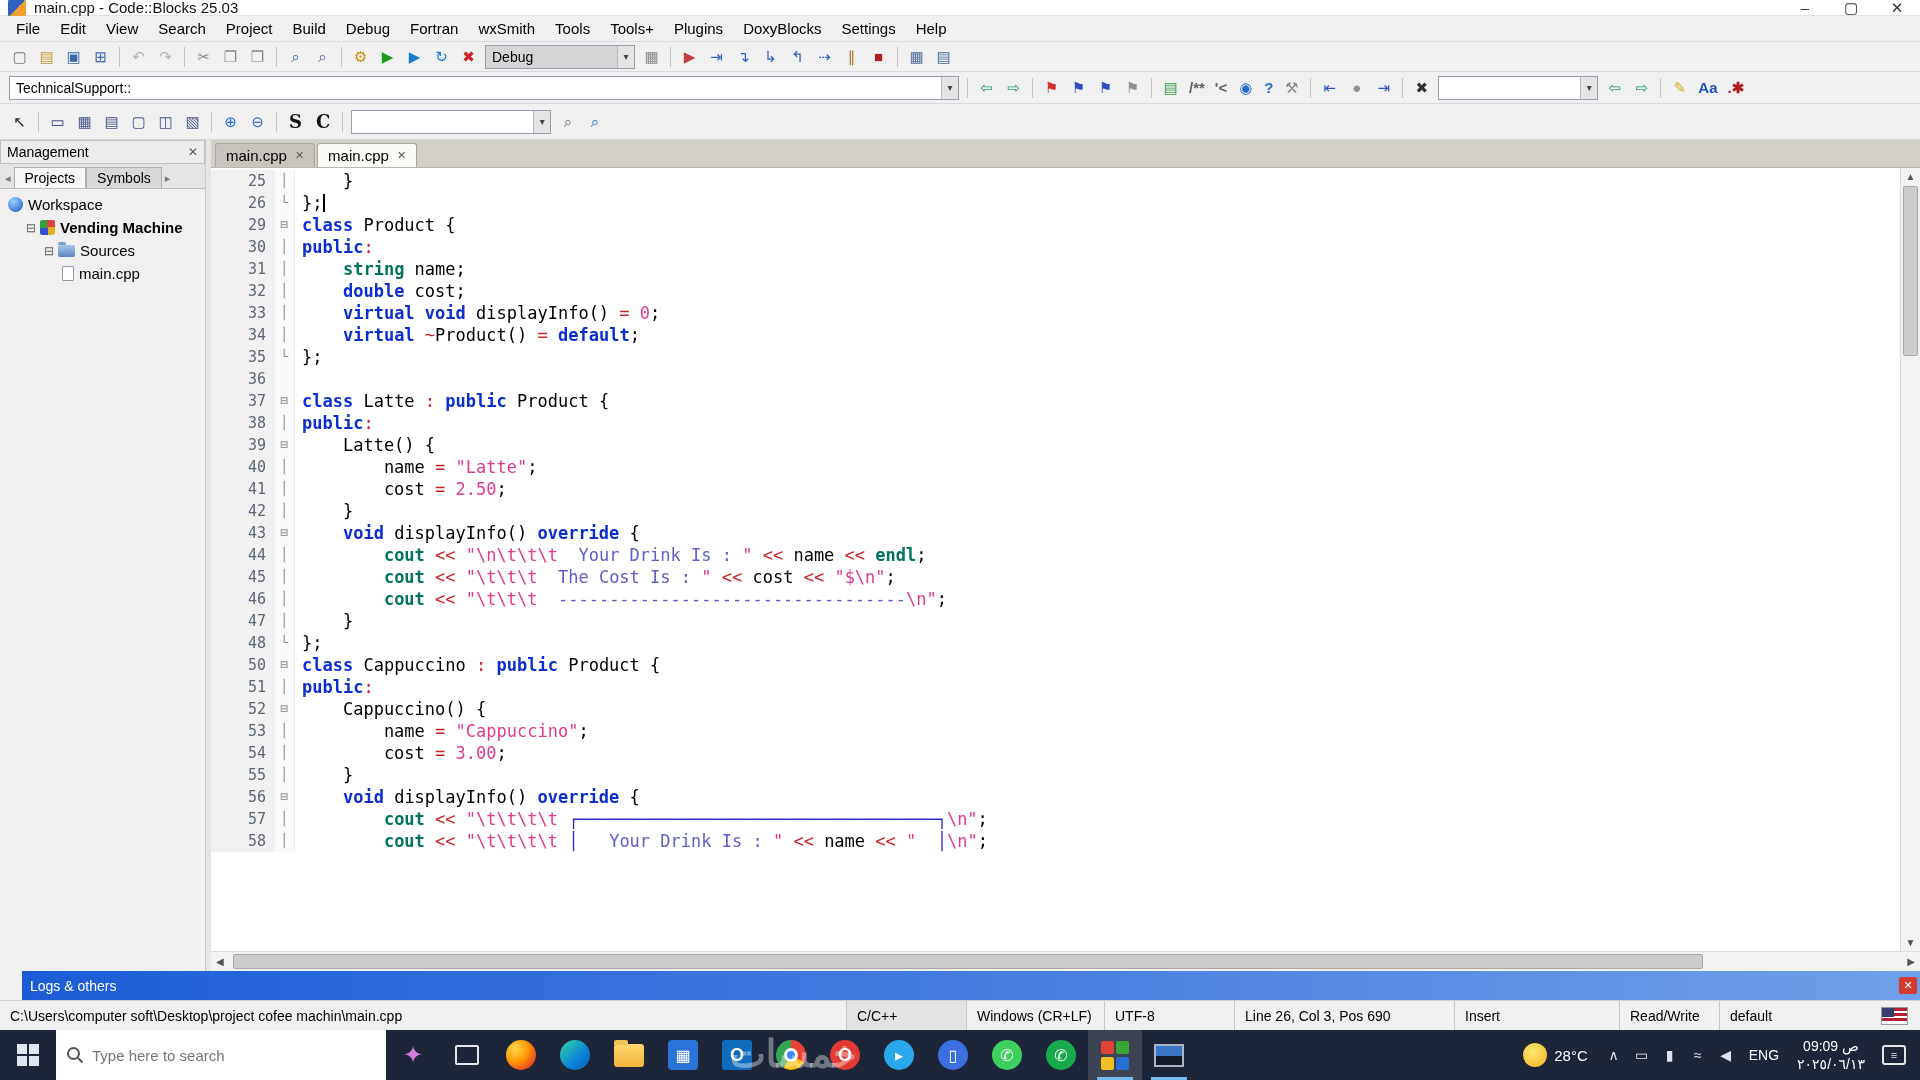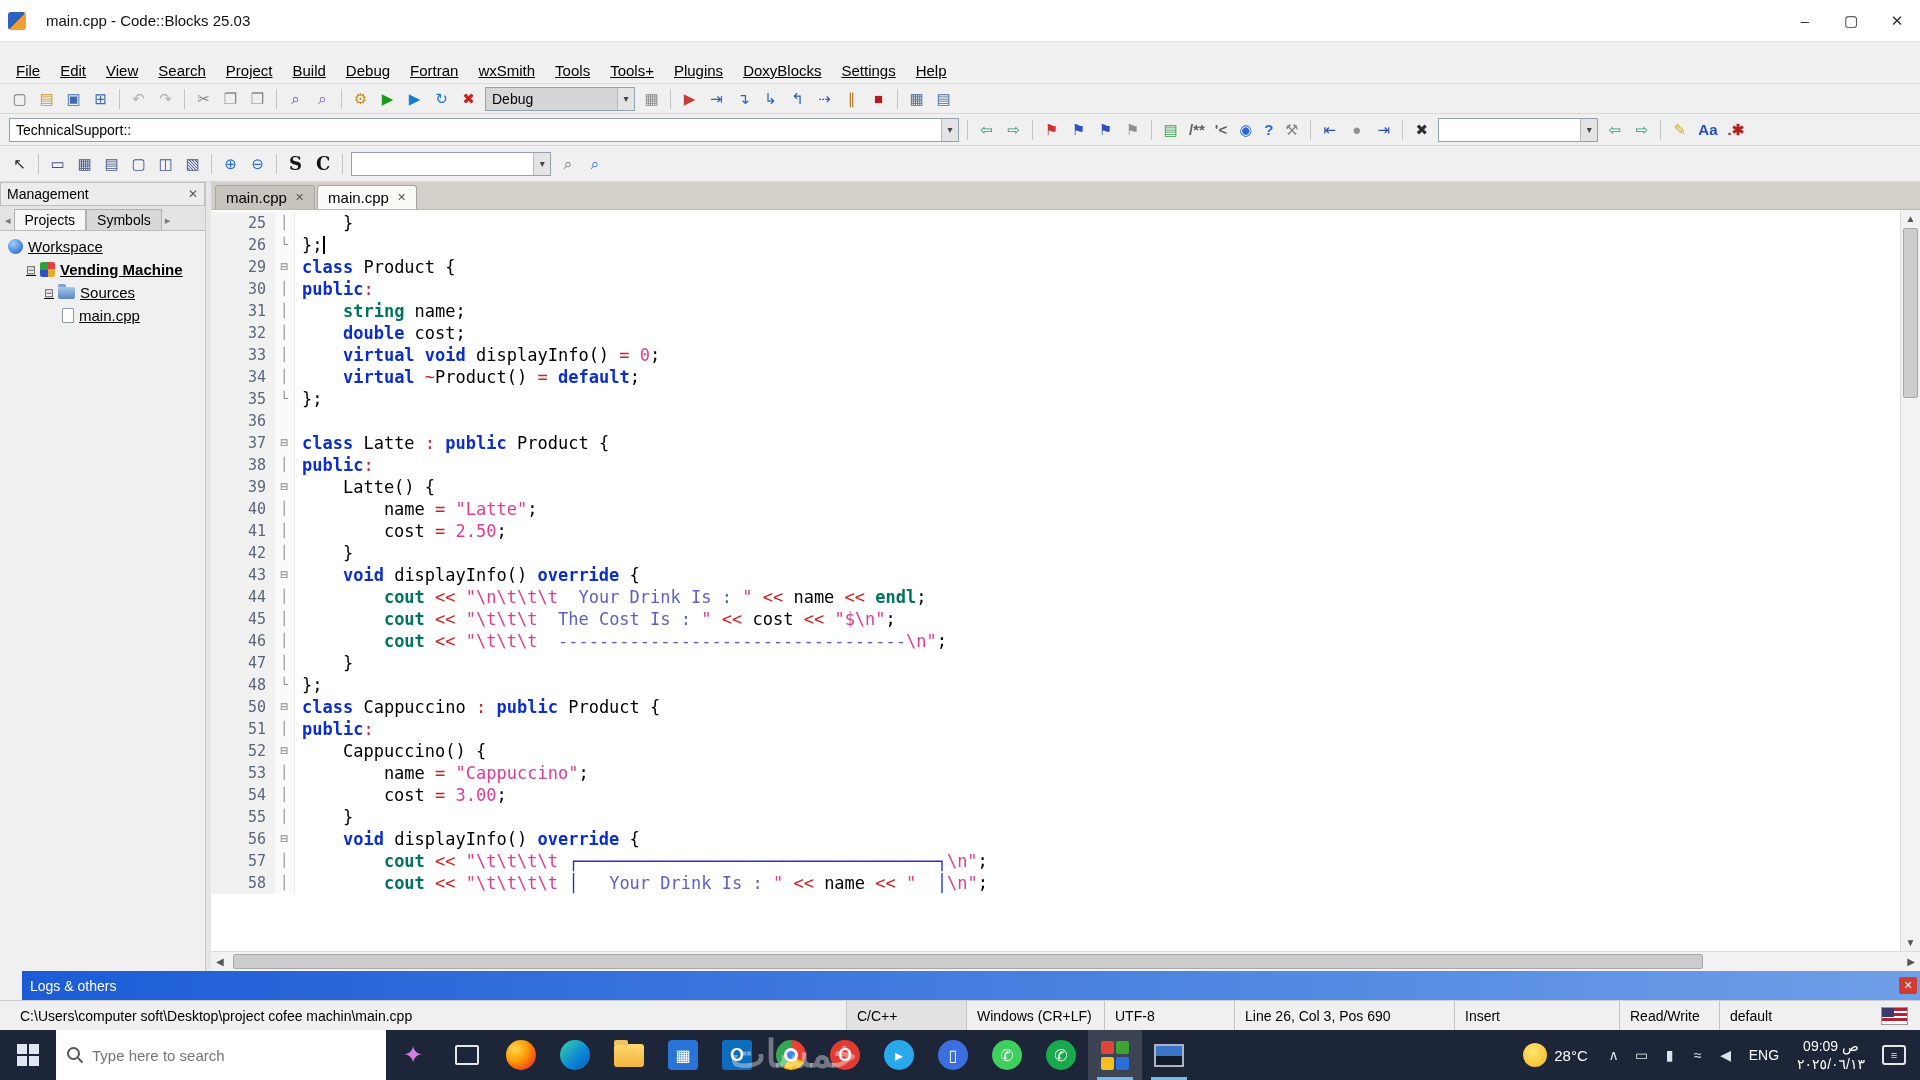--- a/index.html
+++ b/index.html
@@ -1,30 +1,30 @@
 <!DOCTYPE html>
 <html><head>
 <meta charset="utf-8">
 <style>
   * { margin:0; padding:0; box-sizing:border-box; }
   html,body { background:#555; }
   .screen{ width:1920px; height:1080px; display:flex; flex-direction:column; overflow:hidden;
            background:#f0f0f0; font-family:"Liberation Sans", sans-serif; color:#000; position:relative;}
 
   
-  .titlebar{ height:42px; background:#fff; display:flex; align-items:center; border-bottom:1px solid #e2e2e2;gap:12px;}
+  .titlebar{ height:16px; background:#fff; display:flex; align-items:center; border-bottom:1px solid #e2e2e2;}
   .app-ico{ width:18px; height:18px; margin:0 8px 0 8px; border-radius:3px;
             background:conic-gradient(from 45deg,#f0a030 0 50%,#3060c0 0);}
   .title-text{ font-size:15px; color:#111;}
   .win-controls{ margin-left:auto; display:flex; height:100%;}
   .wc{ width:46px; display:flex; align-items:center; justify-content:center; font-size:15px; color:#333;}
 
   
-  .menubar{ height:42px; background:#f0f0f0; display:flex; align-items:flex-end; padding-left:6px;
-            border-bottom:1px solid #dcdcdc; font-size:15px;text-decoration:underline;}
+  .menubar{ height:26px; background:#f0f0f0; display:flex; align-items:flex-end; padding-left:6px;
+            border-bottom:1px solid #dcdcdc; font-size:15px;}
   .menu-item{ padding:0 10px; line-height:25px;}
 
   
   .tbrow{ background:#f0f0f0; display:flex; align-items:center; padding-left:6px; border-bottom:1px solid #d8d8d8;}
   #tb1{ height:30px;} #tb2{ height:32px;} #tb3{ height:36px;}
   .tb-btn{ width:27px; height:25px; display:flex; align-items:center; justify-content:center;
            font-size:15px; border-radius:2px;}
   .tb-btn.wide{ width:auto; padding:0 5px; font-weight:bold;}
   .tb-btn.letter{ width:auto; padding:0 7px; font-family:"DejaVu Serif", serif; font-weight:bold; font-size:18px;}
   .tb-sep{ width:1px; height:20px; background:#c4c4c4; margin:0 5px;}
@@ -40,21 +40,21 @@
   
   .mgmt{ width:206px; background:#f0f0f0; display:flex; flex-direction:column; border-right:1px solid #c8c8c8;}
   .mgmt-cap{ height:24px; border:1px solid #c0c0c0; background:#ececec; display:flex; align-items:center;
              font-size:14px; padding:0 6px; justify-content:space-between;}
   .mgmt-x{ font-size:12px; color:#555;}
   .mgmt-tabs{ height:25px; display:flex; align-items:flex-end; padding:2px 2px 0 2px; border-bottom:1px solid #bcbcbc; background:#e4e4e4;}
   .mtab{ font-size:14px; padding:2px 10px; border:1px solid #b0b0b0; border-bottom:none; background:#d8d8d8; }
   .mtab.active{ background:#f6f6f6;}
   .mtab-arrow{ font-size:11px; color:#777; padding:0 3px 3px 3px;}
   .tree{ flex:1; padding-top:4px; font-size:15px; overflow:hidden;}
-  .tree-row{ height:23px; display:flex; align-items:center; white-space:nowrap;text-decoration:underline;}
+  .tree-row{ height:23px; display:flex; align-items:center; white-space:nowrap;}
   .expander{ font-size:12px; color:#606060; margin-right:4px;}
   .tlabel{ margin-left:5px;}
   .tlabel.bold{ font-weight:bold;}
   .ti{ display:inline-block; flex:none;}
   .ti-workspace{ width:15px; height:15px; border-radius:50%; background:radial-gradient(circle at 35% 30%,#9cd0ff,#1a56c4);}
   .ti-project{ width:15px; height:15px; border-radius:2px;
                background:conic-gradient(#e04040 0 25%,#e0b020 0 50%,#3050d0 0 75%,#30a040 0);}
   .ti-folder{ width:17px; height:12px; border-radius:2px; background:linear-gradient(#a8c8ea,#5a86c0); position:relative;}
   .ti-folder::before{ content:""; position:absolute; top:-3px; left:0; width:8px; height:3px; background:#7ba2d4; border-radius:2px 2px 0 0;}
   .ti-file{ width:12px; height:15px; background:#fff; border:1px solid #8a97a8; border-radius:1px;}
@@ -95,21 +95,21 @@
   .hthumb{ position:absolute; top:2px; bottom:2px; left:22px; width:86%; background:#cdcdcd; border:1px solid #a8a8a8; border-radius:2px;}
 
   
   .logsbar{ height:29px; background:linear-gradient(90deg,#1b5cd6,#6f9fe8); display:flex; align-items:center;
             padding-left:8px; color:#fff; font-size:14px;margin-left:22px;}
   .logs-x{ margin-left:auto; width:18px; height:17px; margin-right:3px; background:#d23b2e; color:#fff;
            display:flex; align-items:center; justify-content:center; font-size:11px; border-radius:2px;}
 
   
   .statusbar{ height:30px; background:#f0f0f0; border-top:1px solid #d0d0d0; display:flex; align-items:center; font-size:14px;}
-  .sb-path{ flex:1; padding:0 20px; overflow:hidden; white-space:nowrap;}
+  .sb-path{ flex:1; padding:0 10px; overflow:hidden; white-space:nowrap;}
   .sb-seg{ height:100%; display:flex; align-items:center; padding:0 10px; border-left:1px solid #c6c6c6; white-space:nowrap;}
   .sb-lang{ width:120px; background:#e2e2e2;}
   .sb-eol{ width:138px;} .sb-enc{ width:130px;} .sb-pos{ width:220px;} .sb-mode{ width:165px;}
   .sb-rw{ width:100px;} .sb-prof{ width:148px;}
   .flag{ width:27px; height:18px; margin:0 12px 0 14px; position:relative; flex:none;
          background:repeating-linear-gradient(180deg,#b22234 0 2.6px,#fff 2.6px 5.2px); border:1px solid #999;}
   .flag::before{ content:""; position:absolute; top:0; left:0; width:12px; height:9px; background:#3c3b6e;}
 
   
   .taskbar{ height:50px; background:#1c2638; display:flex; align-items:stretch; color:#fff; position:relative;}

